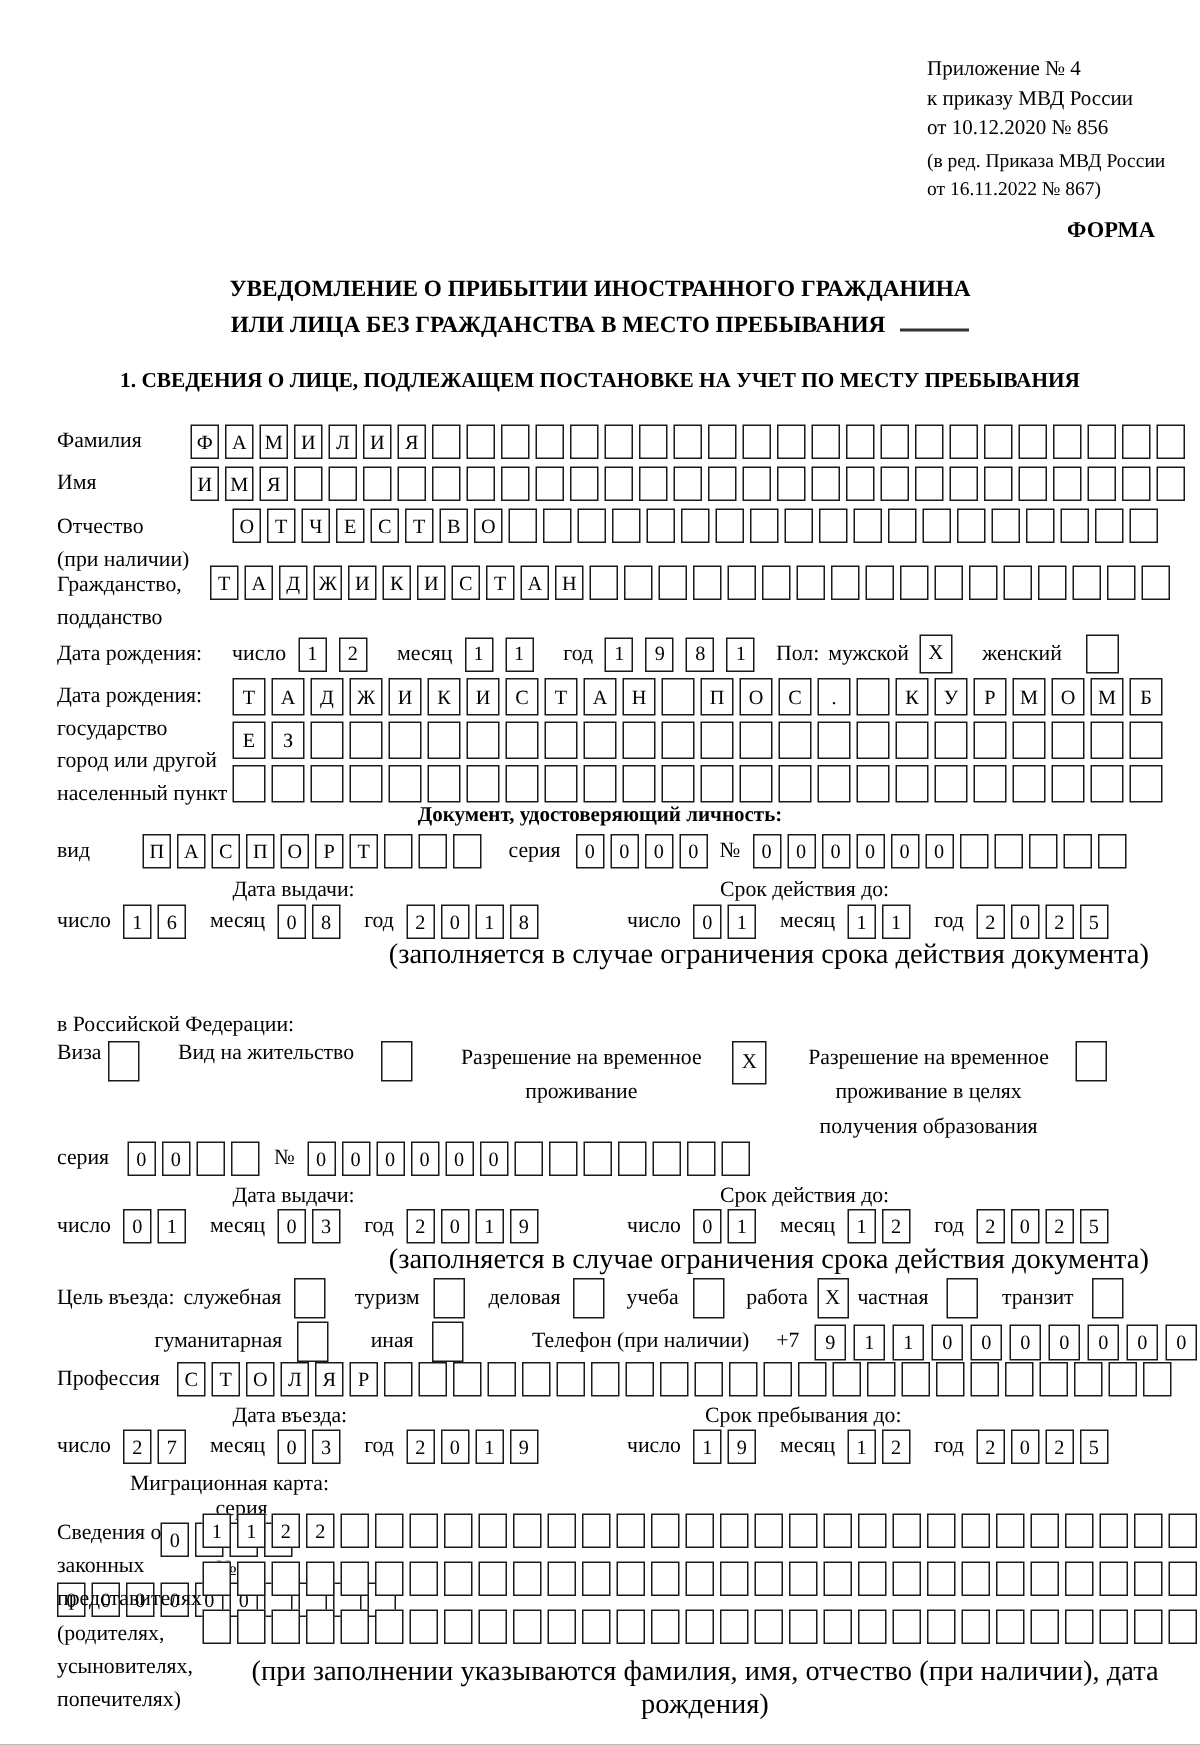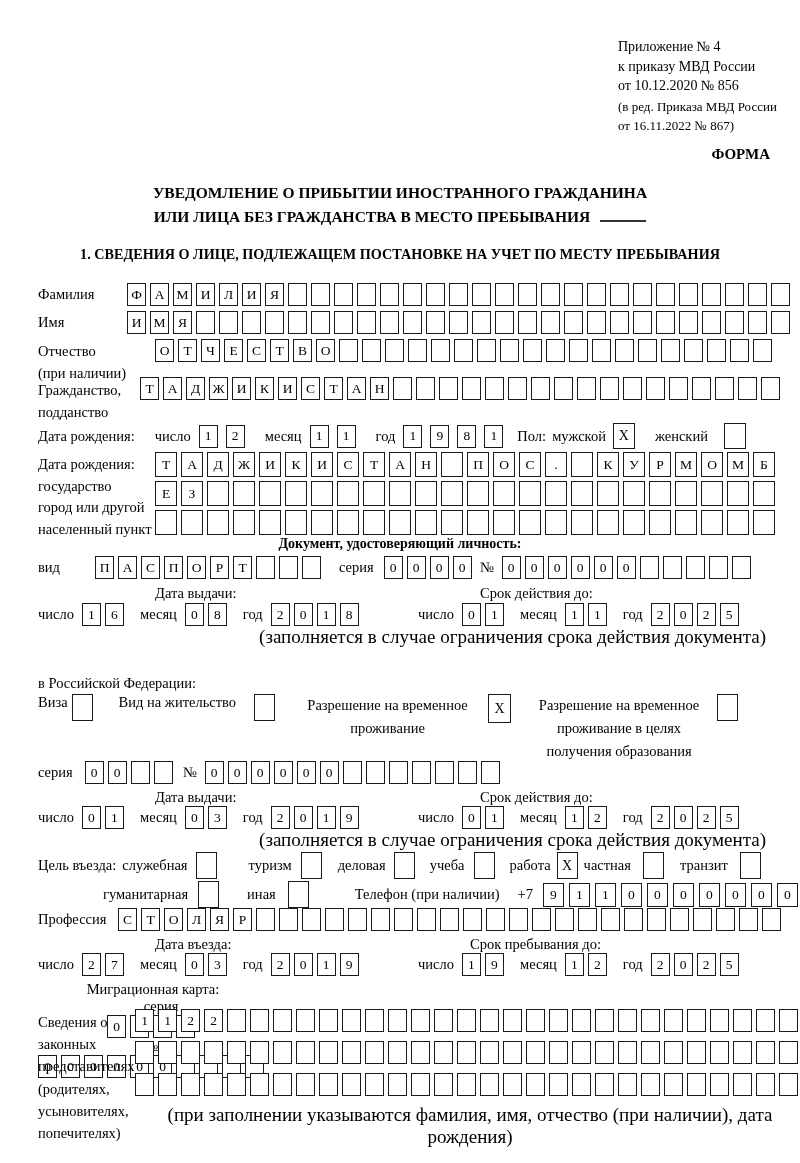--- a/index.html
+++ b/index.html
@@ -468,21 +468,21 @@
         <span class="cell">2</span>
         <span class="cell">5</span>
       </span>
   </div>
   <div class="abs right note" style="left:0;top:829px;width:766px;">(заполняется в случае ограничения срока действия документа)</div>
 
   <div class="row" style="left:38px;top:852px;">
     <span>Цель въезда:</span>
     <span style="margin-left:6px;">служебная</span>
     <span class="cb" style="margin-left:8px;"></span>
-    <span style="margin-left:32px;">туризм</span>
+    <span style="margin-left:20px;">туризм</span>
     <span class="cb" style="margin-left:9px;"></span>
     <span style="margin-left:16px;">деловая</span>
     <span class="cb" style="margin-left:8px;"></span>
     <span style="margin-left:15px;">учеба</span>
     <span class="cb" style="margin-left:9px;"></span>
     <span style="margin-left:15px;">работа</span>
     <span class="cb" style="margin-left:6px;">X</span>
     <span style="margin-left:6px;">частная</span>
     <span class="cb" style="margin-left:12px;"></span>
     <span style="margin-left:16px;">транзит</span>

